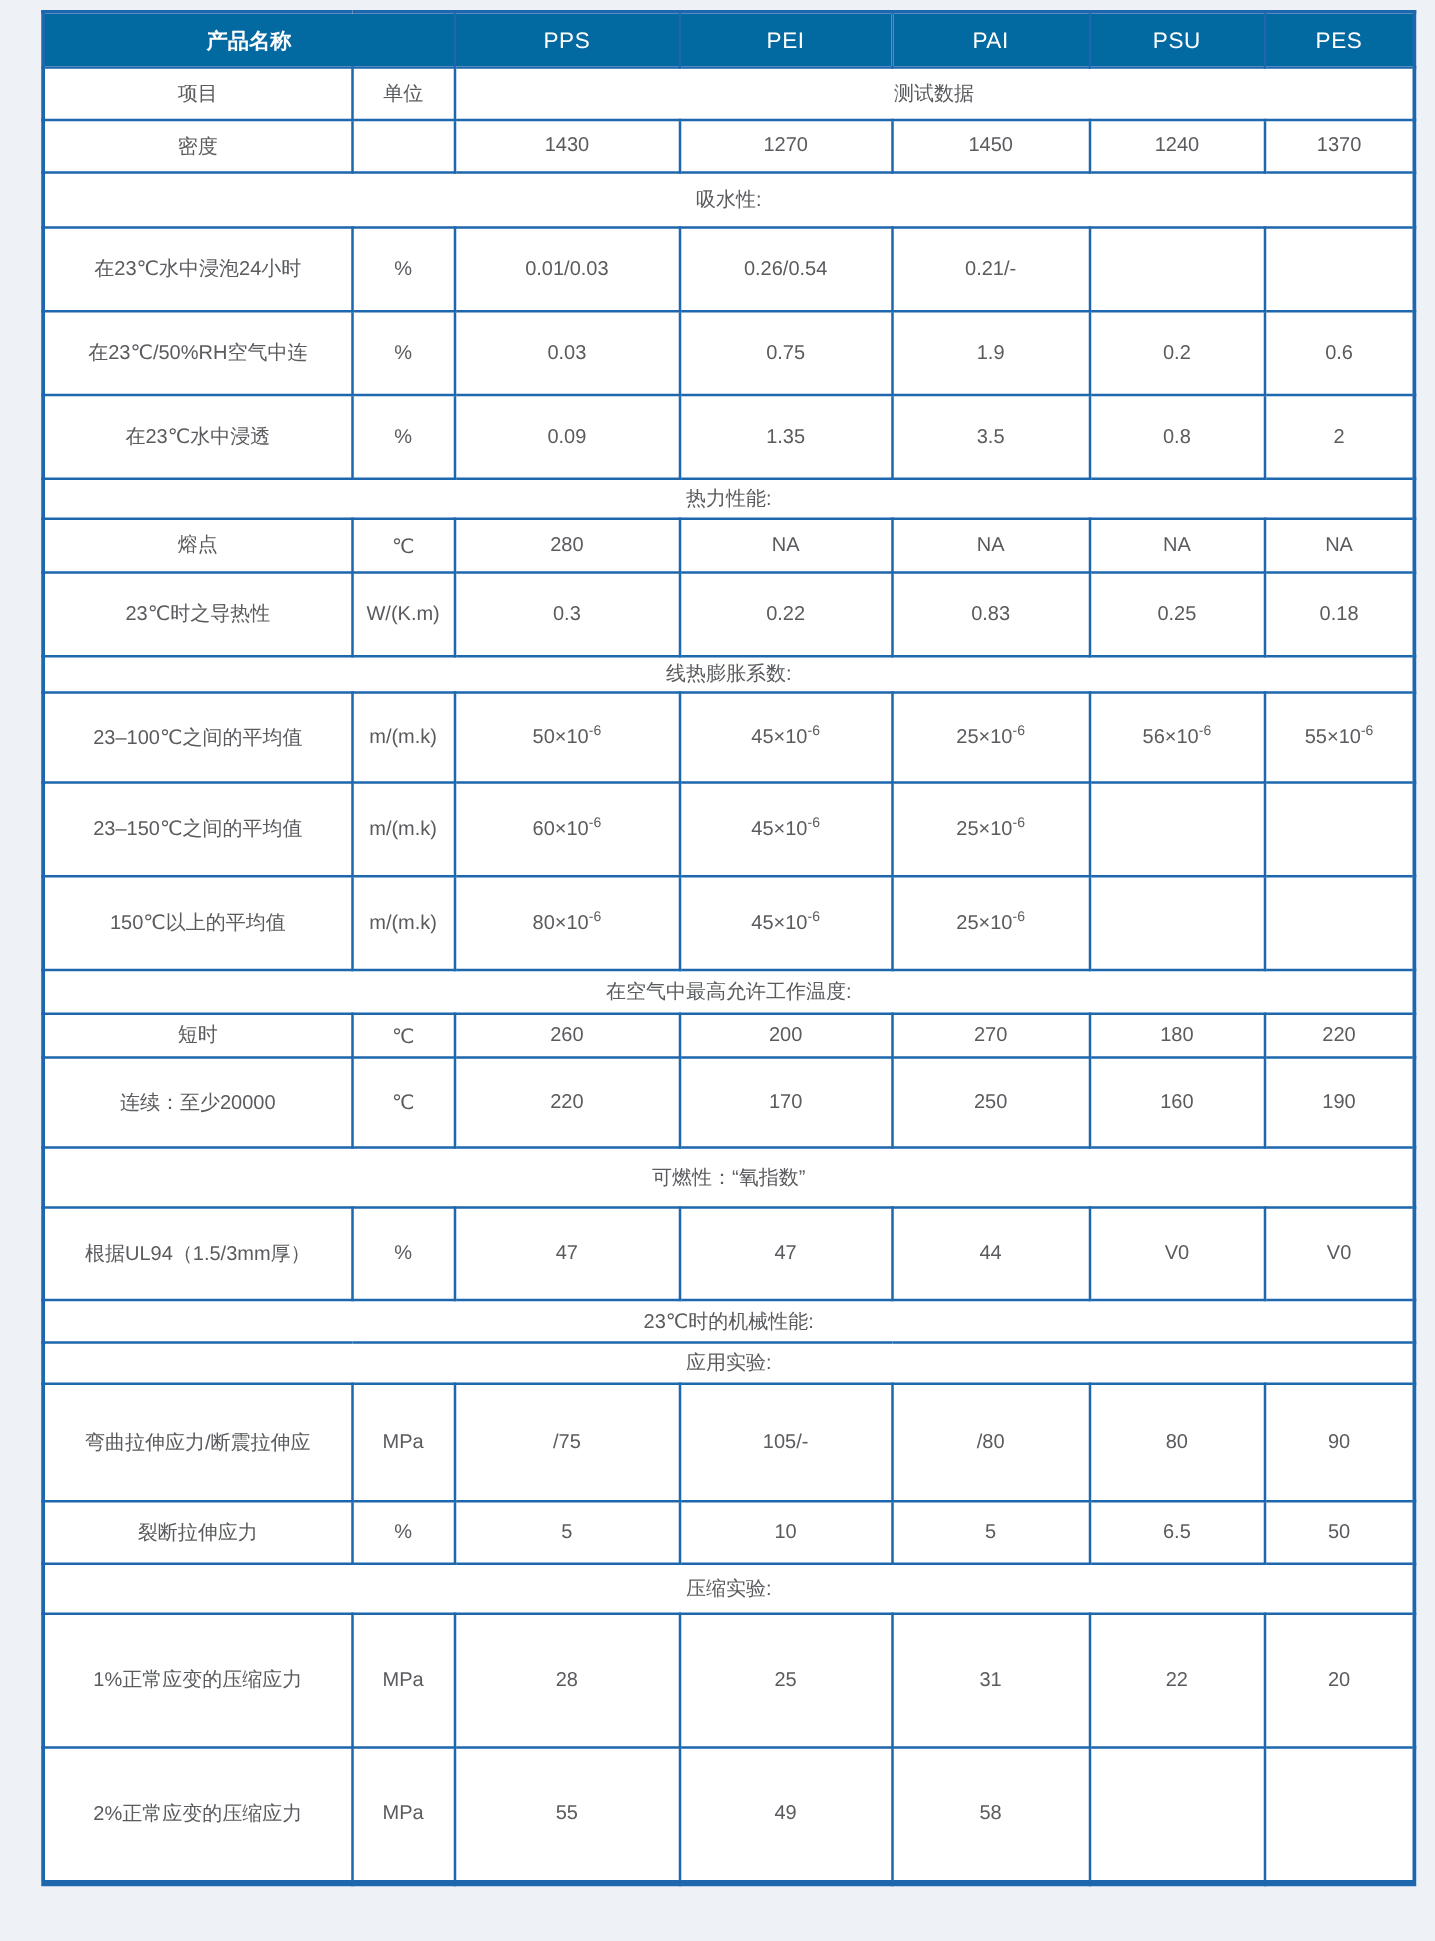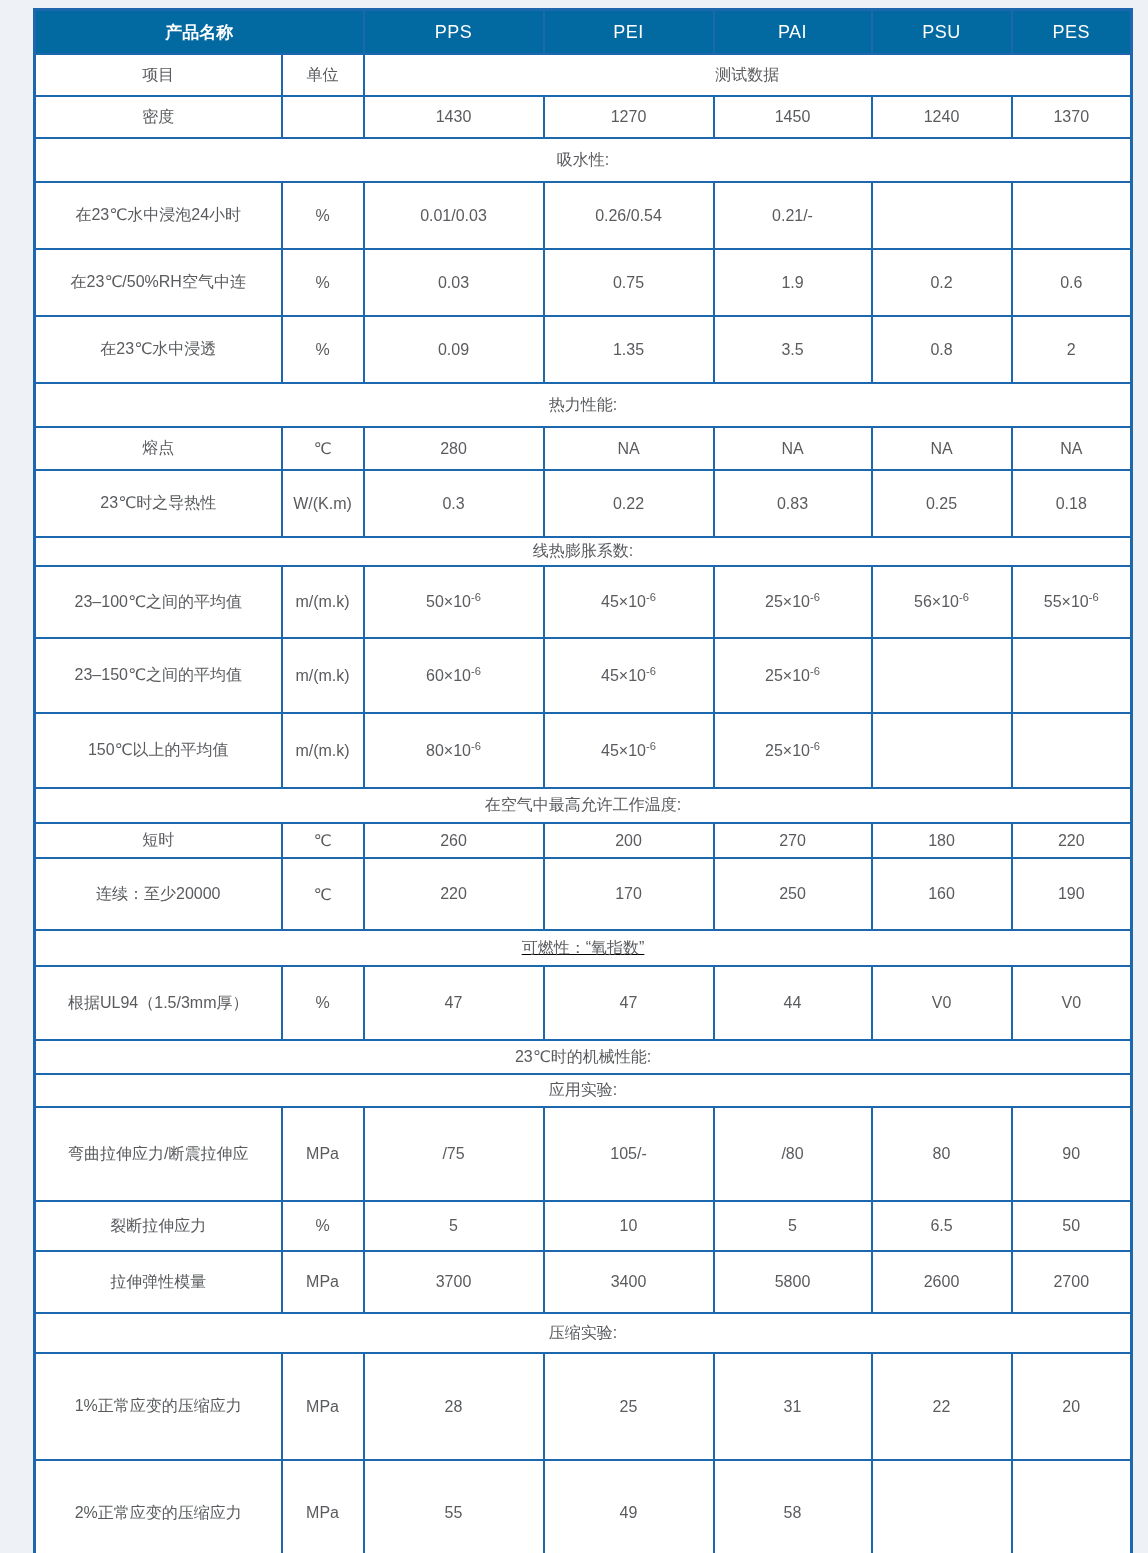--- a/index.html
+++ b/index.html
@@ -127,21 +127,21 @@
         </tr>
         <tr style="height: 67px;">
           <td class="label">在23℃水中浸透</td>
           <td class="unit">%</td>
           <td class="value">0.09</td>
           <td class="value">1.35</td>
           <td class="value">3.5</td>
           <td class="value">0.8</td>
           <td class="value">2</td>
         </tr>
-        <tr style="height: 44px;">
+        <tr style="height: 32px;">
           <td colspan="7" class="section">热力性能:</td>
         </tr>
         <tr style="height: 43px;">
           <td class="label">熔点</td>
           <td class="unit">℃</td>
           <td class="value">280</td>
           <td class="value">NA</td>
           <td class="value">NA</td>
           <td class="value">NA</td>
           <td class="value">NA</td>
@@ -199,21 +199,21 @@
         </tr>
         <tr style="height: 72px;">
           <td class="label">连续：至少20000</td>
           <td class="unit">℃</td>
           <td class="value">220</td>
           <td class="value">170</td>
           <td class="value">250</td>
           <td class="value">160</td>
           <td class="value">190</td>
         </tr>
-        <tr style="height: 36px; text-decoration: underline;">
+        <tr style="height: 48px;">
           <td colspan="7" class="section">可燃性：“氧指数”</td>
         </tr>
         <tr style="height: 74px;">
           <td class="label">根据UL94（1.5/3mm厚）</td>
           <td class="unit">%</td>
           <td class="value">47</td>
           <td class="value">47</td>
           <td class="value">44</td>
           <td class="value">V0</td>
           <td class="value">V0</td>
@@ -235,29 +235,20 @@
         </tr>
         <tr style="height: 50px;">
           <td class="label">裂断拉伸应力</td>
           <td class="unit">%</td>
           <td class="value">5</td>
           <td class="value">10</td>
           <td class="value">5</td>
           <td class="value">6.5</td>
           <td class="value">50</td>
         </tr>
-        <tr style="height: 62px;">
-          <td class="label">拉伸弹性模量</td>
-          <td class="unit">MPa</td>
-          <td class="value">3700</td>
-          <td class="value">3400</td>
-          <td class="value">5800</td>
-          <td class="value">2600</td>
-          <td class="value">2700</td>
-        </tr>
         <tr style="height: 40px;">
           <td colspan="7" class="section">压缩实验:</td>
         </tr>
         <tr style="height: 107px;">
           <td class="label">1%正常应变的压缩应力</td>
           <td class="unit">MPa</td>
           <td class="value">28</td>
           <td class="value">25</td>
           <td class="value">31</td>
           <td class="value">22</td>

